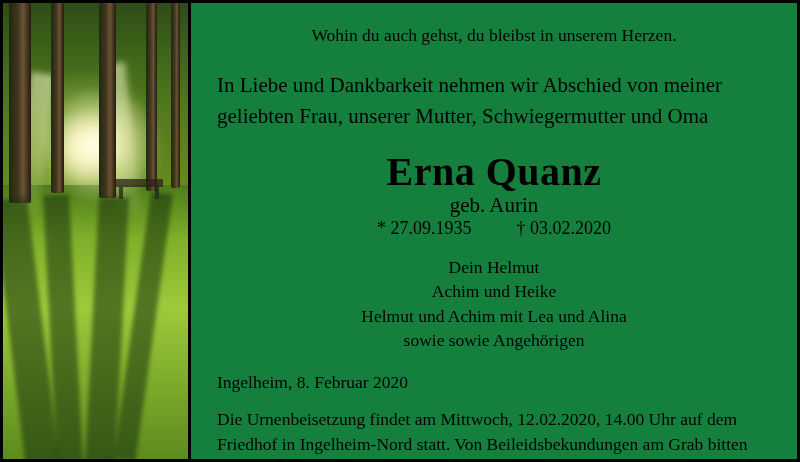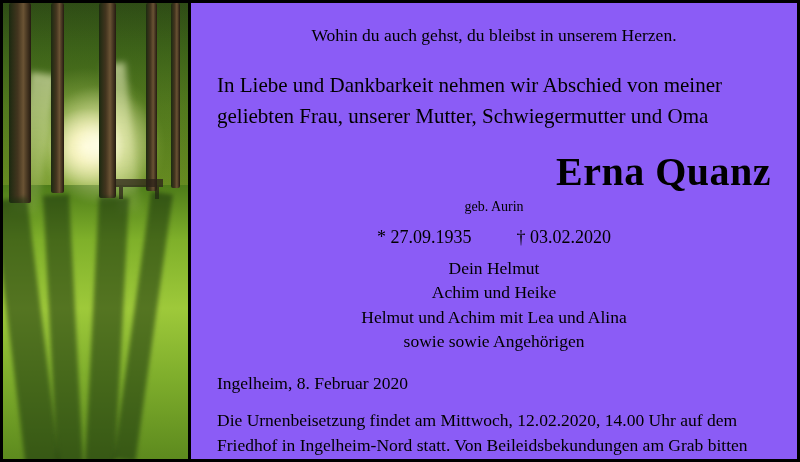--- a/index.html
+++ b/index.html
@@ -13,21 +13,21 @@
     font-family: "Liberation Serif", serif;
     color: #000000;
     overflow: hidden;
   }
   #obituary {
     position: relative;
     width: 800px;
     height: 462px;
     box-sizing: border-box;
     border: 3px solid #000000;
-    background: #8b5cf6;
+    background: #15803d;
     display: flex;
     flex-direction: row;
   }
   
   .photo {
     position: relative;
     width: 185px;
     flex: 0 0 185px;
     border-right: 3px solid #000000;
     overflow: hidden;
@@ -94,40 +94,38 @@
     margin: 4px 0 0 0;
   }
   .verse div { white-space: nowrap; }
   .intro {
     font-size: 21px;
     line-height: 1.45;
     margin-top: 22px;
     text-align: left;
   }
   .name {
-    text-align: right;
+    text-align: center;
     font-size: 40px;
     font-weight: bold;
     letter-spacing: 0.5px;
     margin-top: 20px;
     line-height: 1.05;
   }
   .maiden {
     text-align: center;
-    font-size: 14px;
-    margin-top: 6px;
+    font-size: 21px;
   }
   .dates {
     text-align: center;
     font-size: 18px;
-    margin-top: 12px;
   }
   .dates .gap { display: inline-block; width: 36px; }
   .family {
-    margin-top: 8px;
+    margin-top: 16px;
     text-align: center;
     font-size: 17.5px;
     line-height: 1.38;
   }
   .family div { display: block; }
   .place {
     margin-top: 20px;
     font-size: 17.5px;
     text-align: left;
   }

